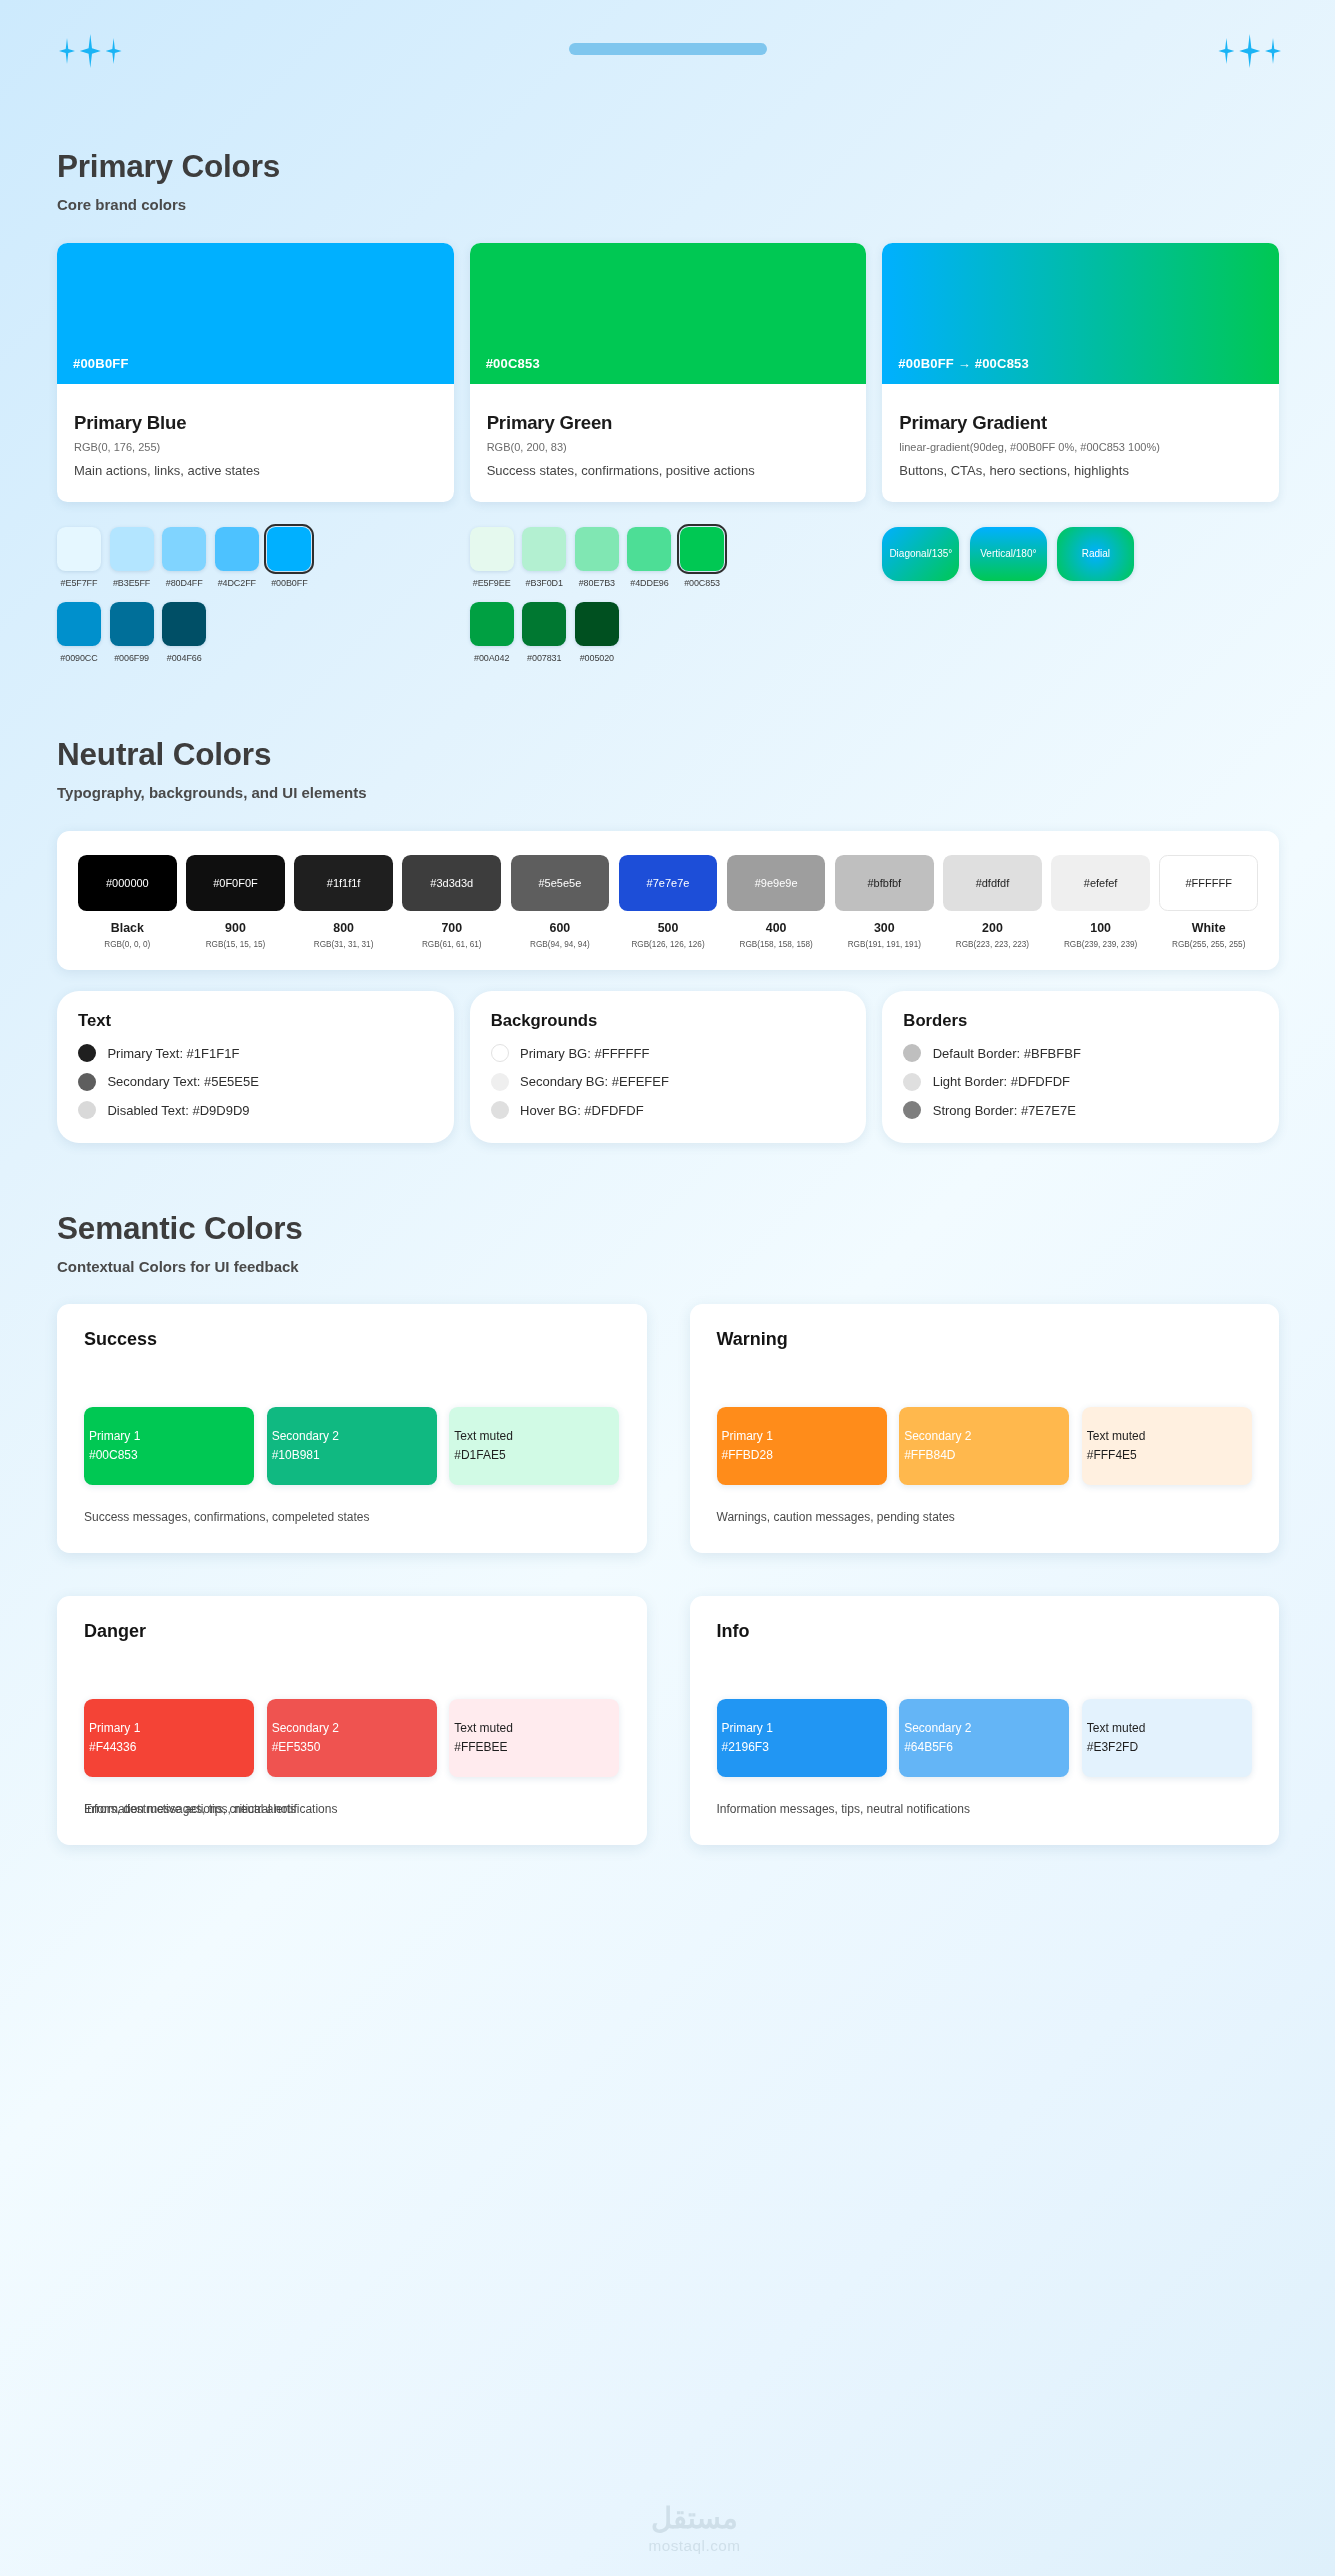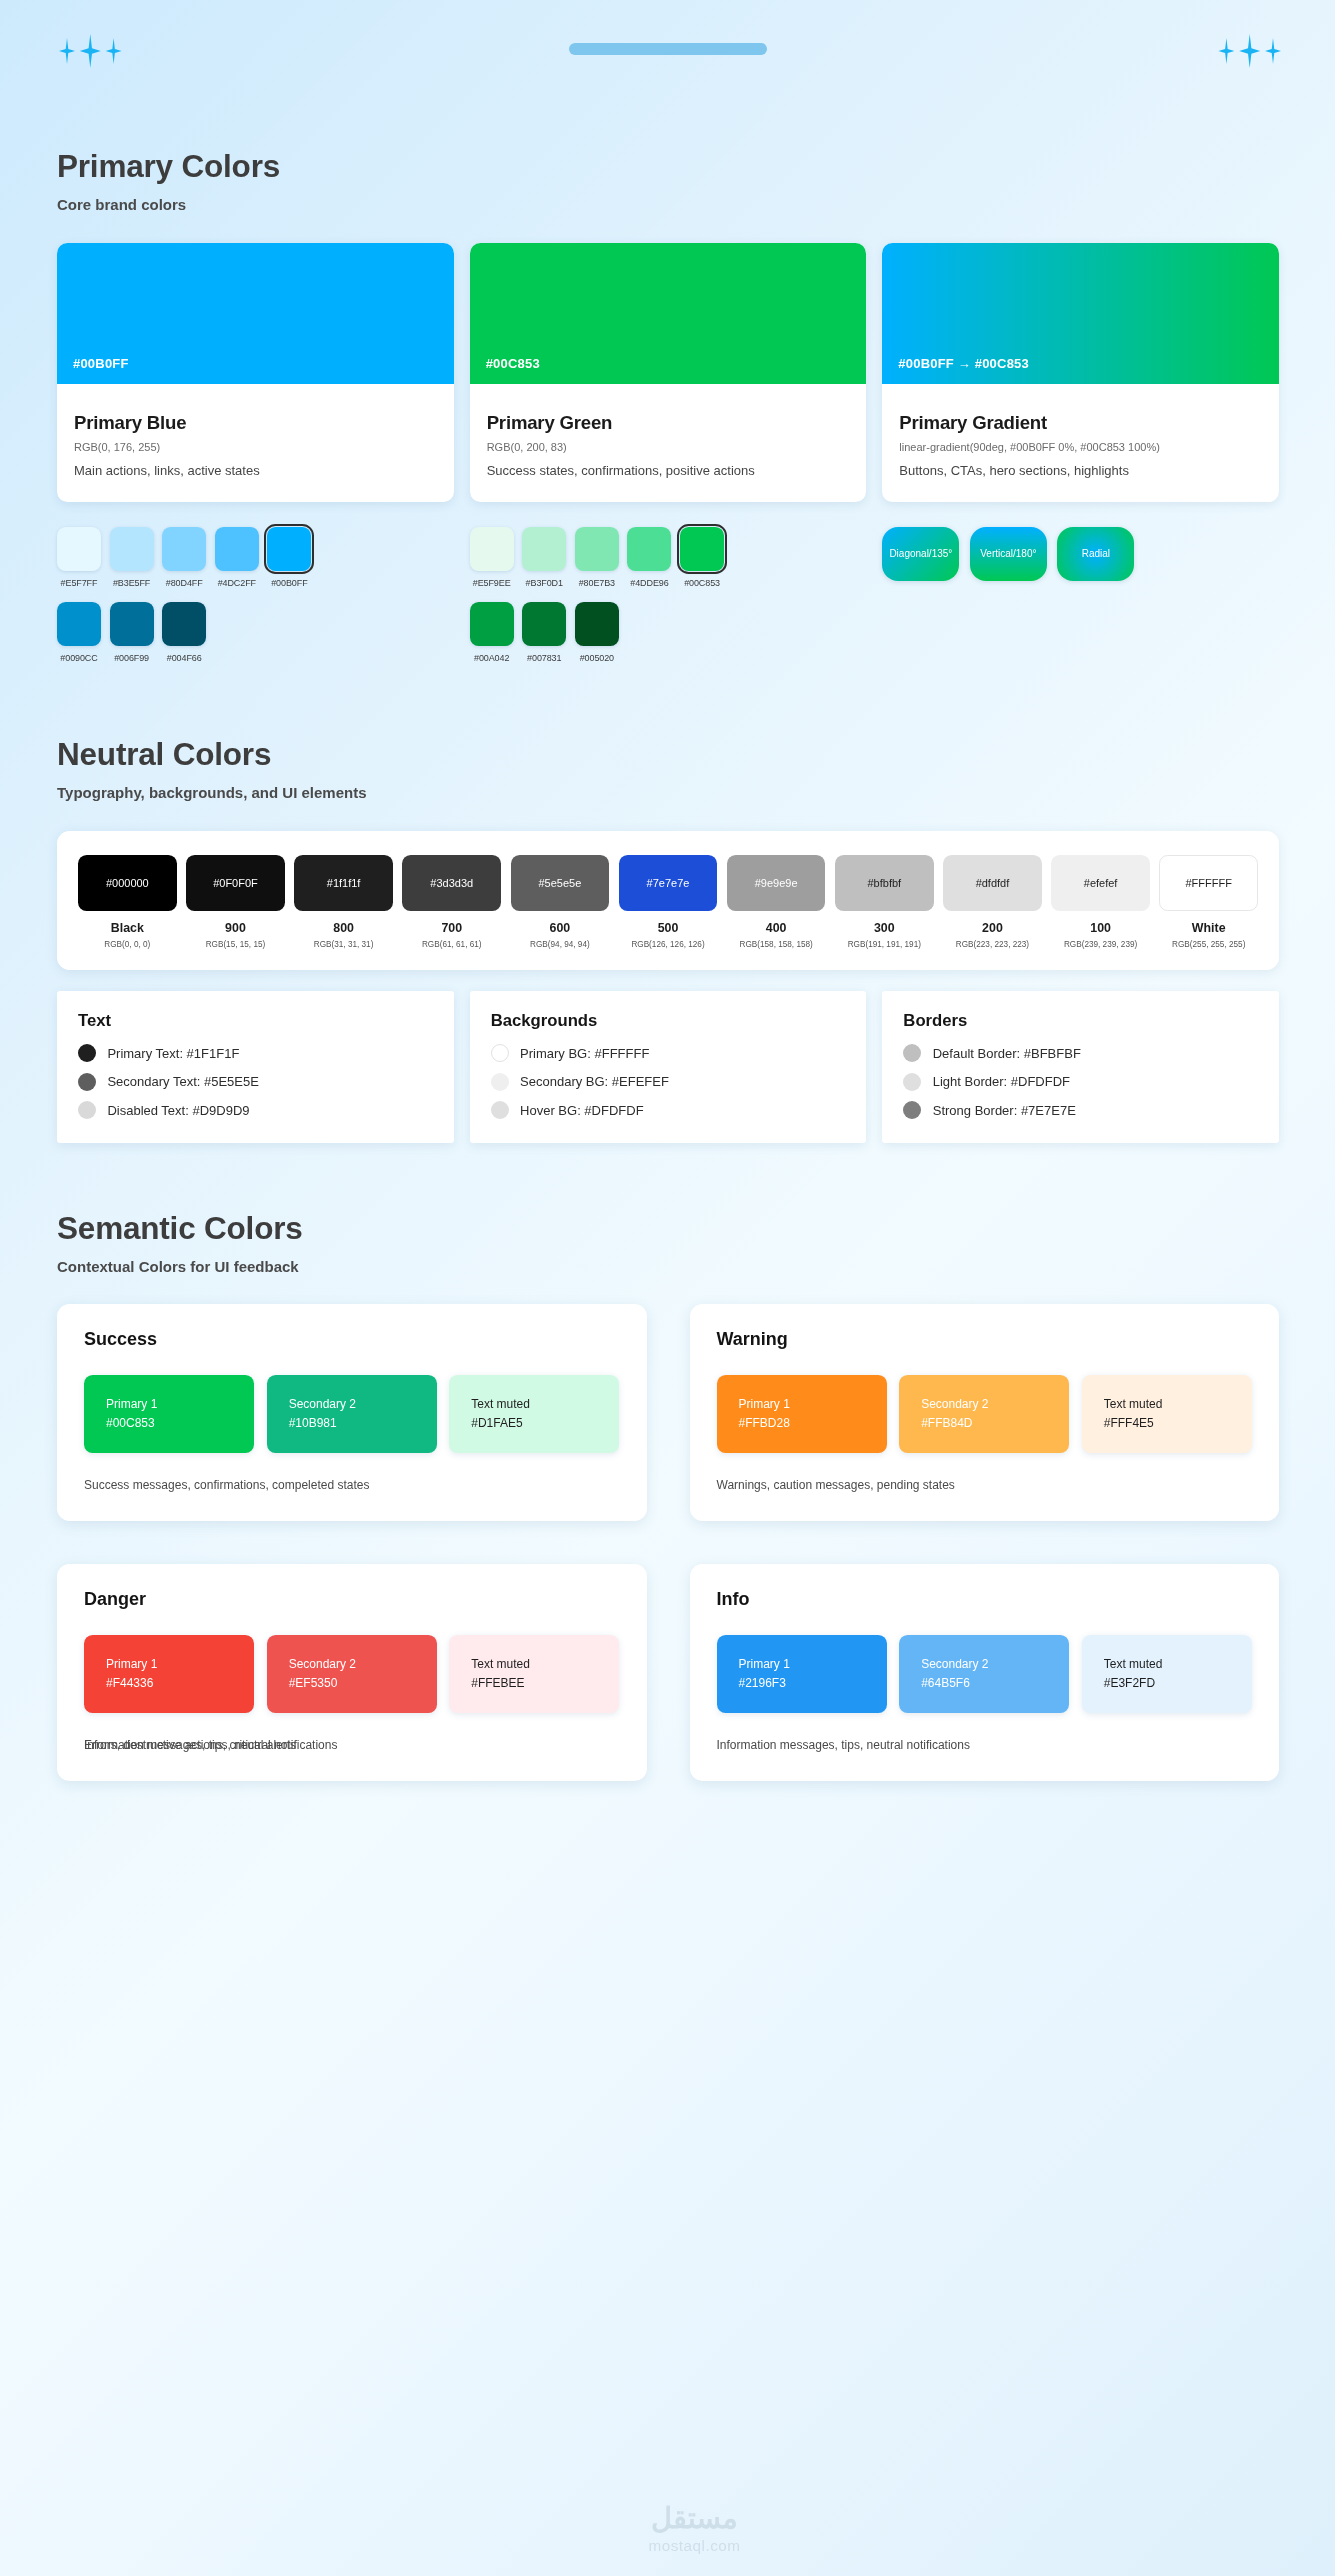--- a/index.html
+++ b/index.html
@@ -198,21 +198,21 @@
   }
 
   .usage-cards {
     margin-top: 21px;
     display: flex;
     gap: 16px;
   }
   .u-card {
     flex: 1;
     background: #fff;
-    border-radius: 3px;
+    border-radius: 22px;
     padding: 20px 21px 24px;
     box-shadow: 0 2.9px 10.5px rgba(40,90,130,0.10);
   }
   .u-title {
     font-size: 16.7px;
     font-weight: bold;
     color: #151515;
     margin-bottom: 13.4px;
   }
   .u-row {
@@ -253,27 +253,28 @@
   }
   .s-tones {
     display: flex;
     gap: 12.4px;
     margin-top: 25px;
   }
   .s-tone {
     flex: 1;
     height: 78px;
     border-radius: 8.6px;
-    padding: 0 22px;
+    padding: 0 5px;
     display: flex;
     flex-direction: column;
     justify-content: center;
     gap: 4.8px;
     font-size: 12px;
     box-shadow: 0 1.9px 6.7px rgba(40,90,130,0.12);
+    margin-top: 32px;
   }
   .s-desc {
     font-size: 12px;
     color: #4a4a4a;
     margin-top: 25px;
     position: relative;
   }
   .s-desc .overlap {
     position: absolute;
     left: 0; top: 0;

